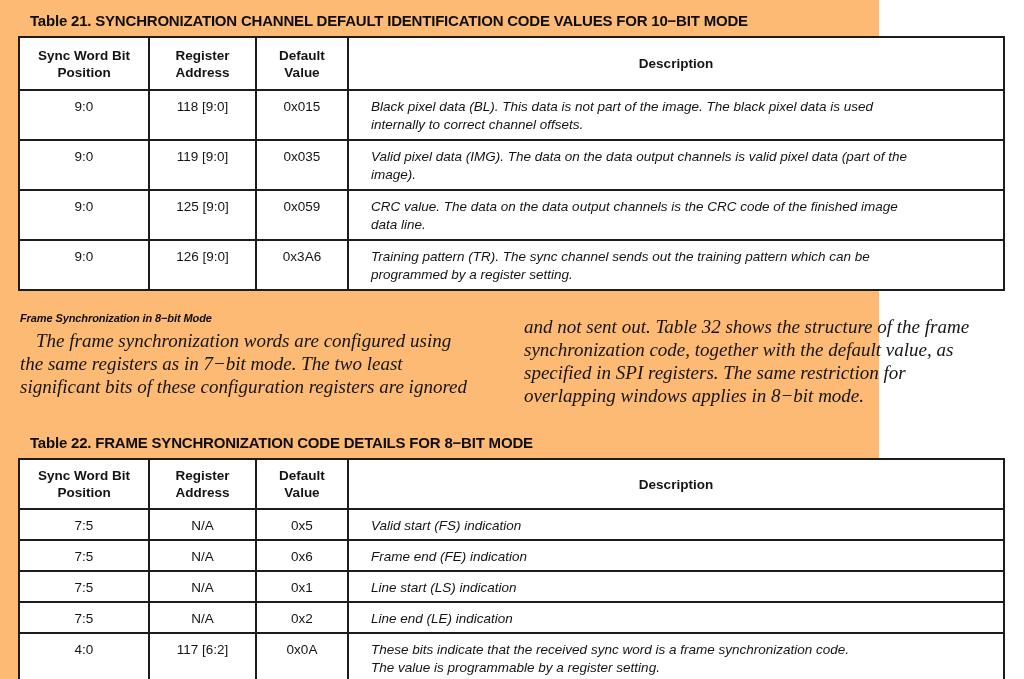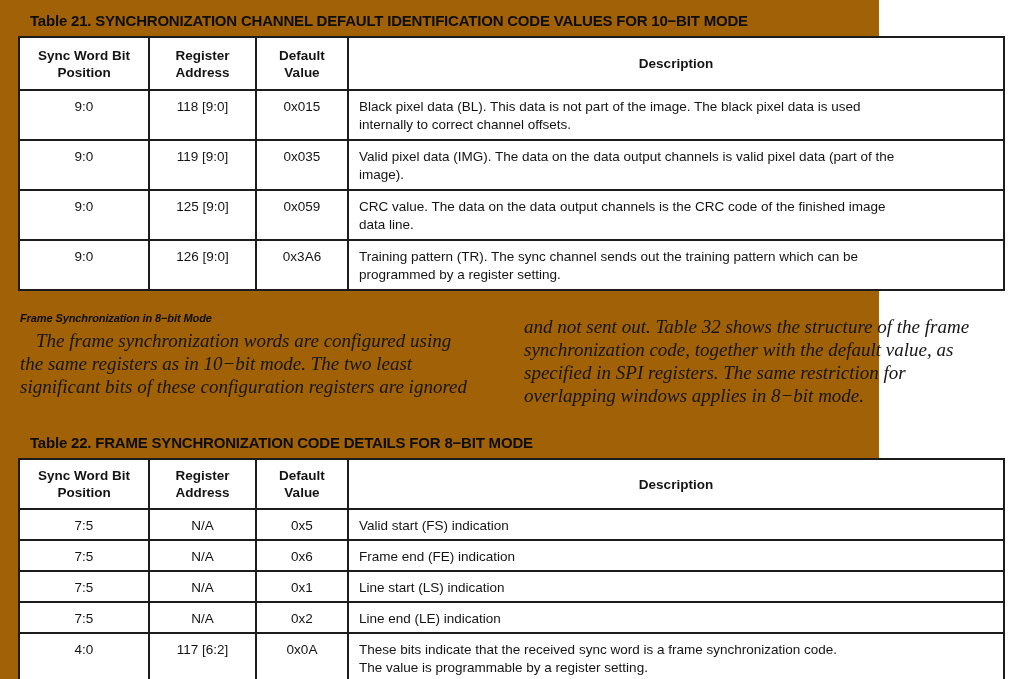--- a/index.html
+++ b/index.html
@@ -8,21 +8,21 @@
     width: 1024px;
     height: 679px;
     overflow: hidden;
     font-family: "Liberation Sans", sans-serif;
     color: #111111;
   }
   .page {
     width: 879px;
     height: 679px;
     padding: 12px 20px 0 18px;
-    background: #a16207;
+    background: #fdba74;
   }
   .table-title {
     font-family: "Liberation Sans", sans-serif;
     font-weight: bold;
     font-size: 15px;
     letter-spacing: -0.2px;
     color: #0d0d0d;
     margin: 0 0 7px 12px;
     white-space: nowrap;
   }
@@ -46,23 +46,24 @@
   }
   table.datatable td {
     vertical-align: top;
     text-align: center;
     padding: 7px 4px 4px 4px;
     line-height: 18px;
     margin-left: 32px;
   }
   table.datatable td.desc {
     text-align: left;
-    padding-left: 10px;
+    padding-left: 22px;
     padding-right: 8px;
     white-space: pre-line;
+    font-style: italic;
   }
   .t21 th { height: 53px; }
   .t21 td { height: 50px; }
   .t22 th { height: 50px; }
   .t22 tr.single td { height: 30px; }
   .t22 tr.double td { height: 50px; }
 
   .two-col {
     display: flex;
     margin: 21px 0 0 2px;
@@ -143,21 +144,21 @@
         <td class="desc">Training pattern (TR). The sync channel sends out the training pattern which can be
 programmed by a register setting.</td>
       </tr>
     </tbody>
   </table>
 
   <div class="two-col">
     <div class="col-left">
       <div class="section-heading">Frame Synchronization in 8−bit Mode</div>
       <div class="body-text indent-first">The frame synchronization words are configured using
-the same registers as in 10−bit mode. The two least
+the same registers as in 7−bit mode. The two least
 significant bits of these configuration registers are ignored</div>
     </div>
     <div class="col-right">
       <div class="body-text">and not sent out. Table 32 shows the structure of the frame
 synchronization code, together with the default value, as
 specified in SPI registers. The same restriction for
 overlapping windows applies in 8−bit mode.</div>
     </div>
   </div>
 

